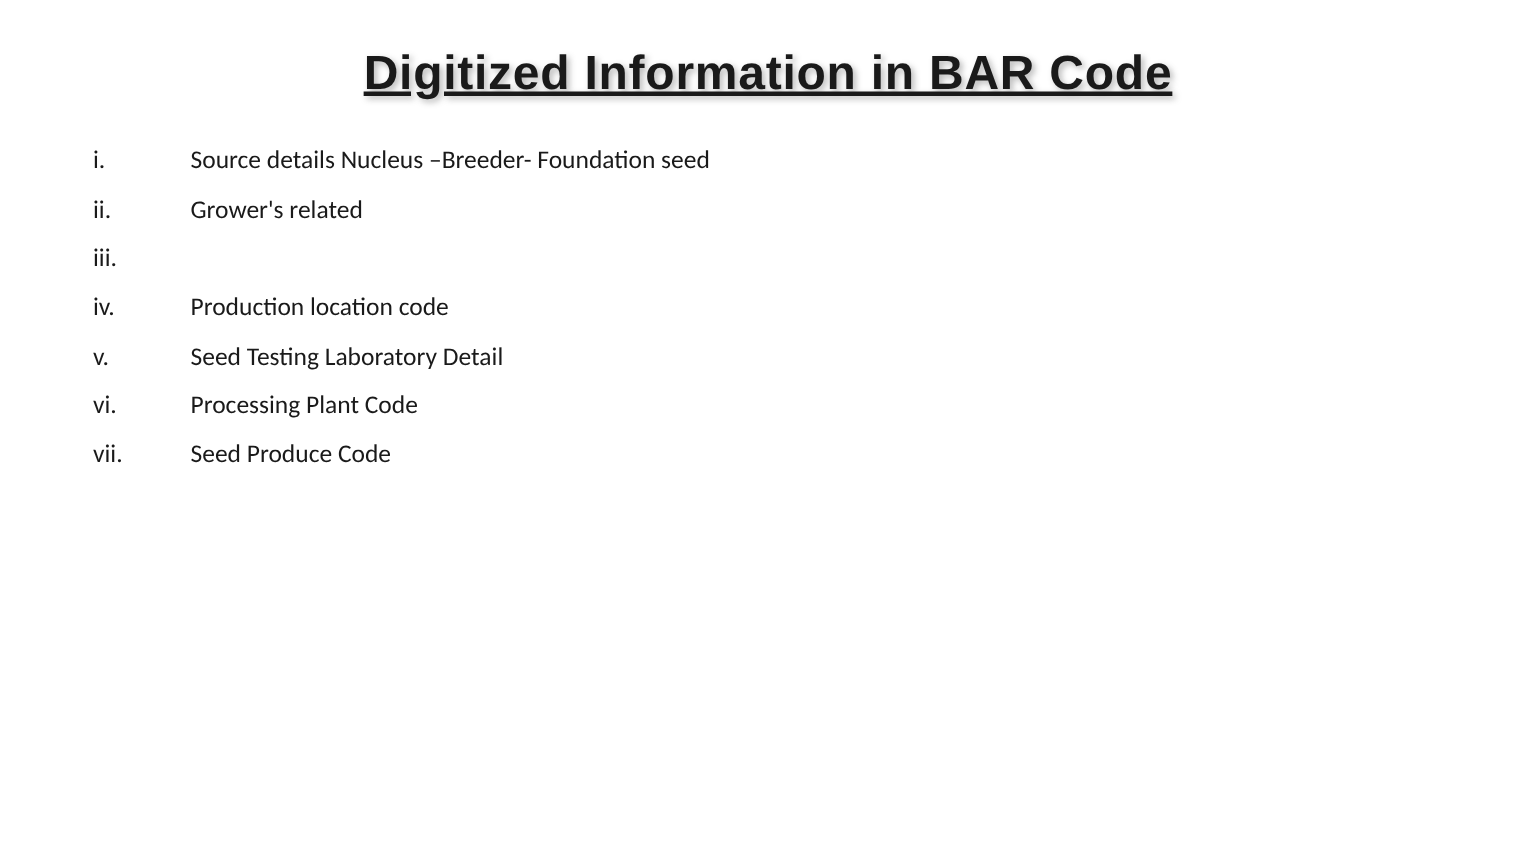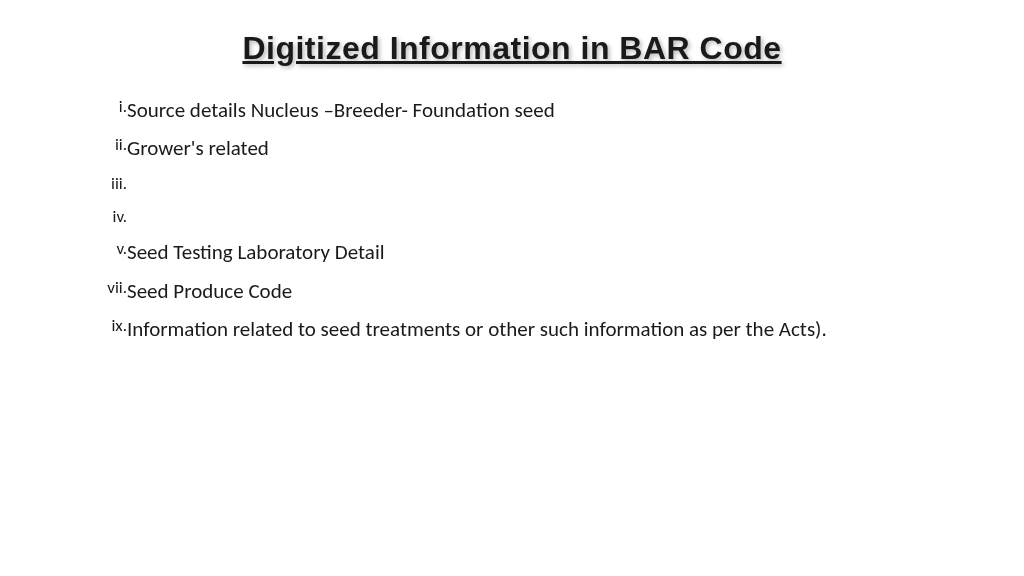--- a/index.html
+++ b/index.html
@@ -1,19 +1,18 @@
 <!DOCTYPE html>
 <html><head>
   <meta charset="utf-8">
   <style>
     * {
       margin: 0;
       padding: 0;
       box-sizing: border-box;
-      text-align: right;
     }
 
     body {
       width: 1024px;
       height: 576px;
       background-color: #ffffff;
       font-family: 'Calibri', 'Segoe UI', Arial, sans-serif;
       overflow: hidden;
       display: flex;
       flex-direction: column;
@@ -54,21 +53,21 @@
     }
 
     .item-number {
       min-width: 65px;
       font-weight: 400;
       color: #1a1a1a;
       font-size: 17px;
     }
 
     .item-text {
-      font-size: 21px;
+      font-size: 17px;
       color: #1a1a1a;
       line-height: 1.45;
     }
   </style>
 </head>
 <body>
 
 <h1 class="title">Digitized Information in BAR Code</h1>
 
 <div class="list-container">
@@ -79,27 +78,28 @@
       </li>
       <li class="list-item">
         <span class="item-number">ii.</span>
         <span class="item-text">Grower's related</span>
       </li>
       <li class="list-item">
         <span class="item-number">iii.</span>
       </li>
       <li class="list-item">
         <span class="item-number">iv.</span>
+        <span class="item-text">Production location code</span>
       </li>
       <li class="list-item">
         <span class="item-number">v.</span>
         <span class="item-text">Seed Testing Laboratory Detail</span>
       </li>
       <li class="list-item">
+        <span class="item-number">vi.</span>
+        <span class="item-text">Processing Plant Code</span>
+      </li>
+      <li class="list-item">
         <span class="item-number">vii.</span>
         <span class="item-text">Seed Produce Code</span>
-      </li>
-      <li class="list-item">
-        <span class="item-number">ix.</span>
-        <span class="item-text">Information related to seed treatments or other such information as per the Acts).</span>
       </li>
     </ol>
 </div>
 
 </body></html>

